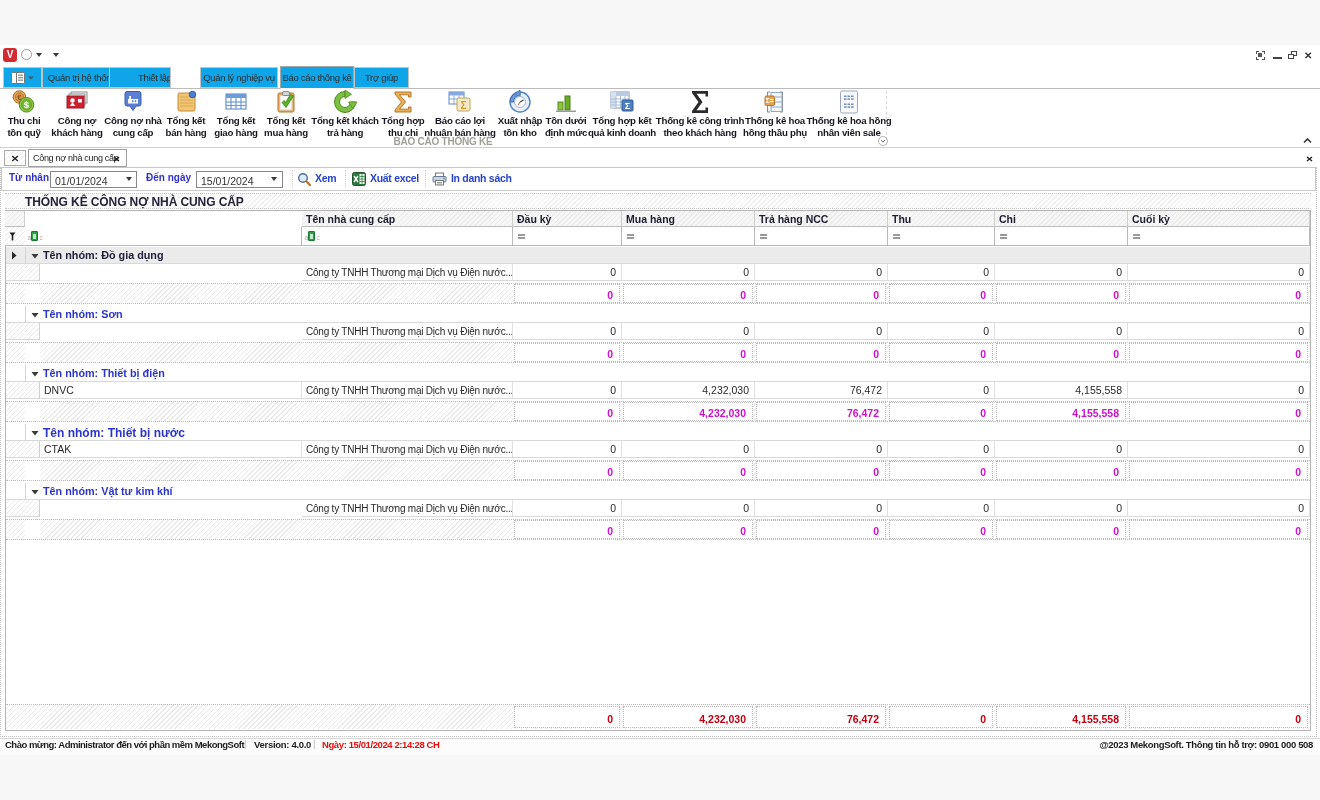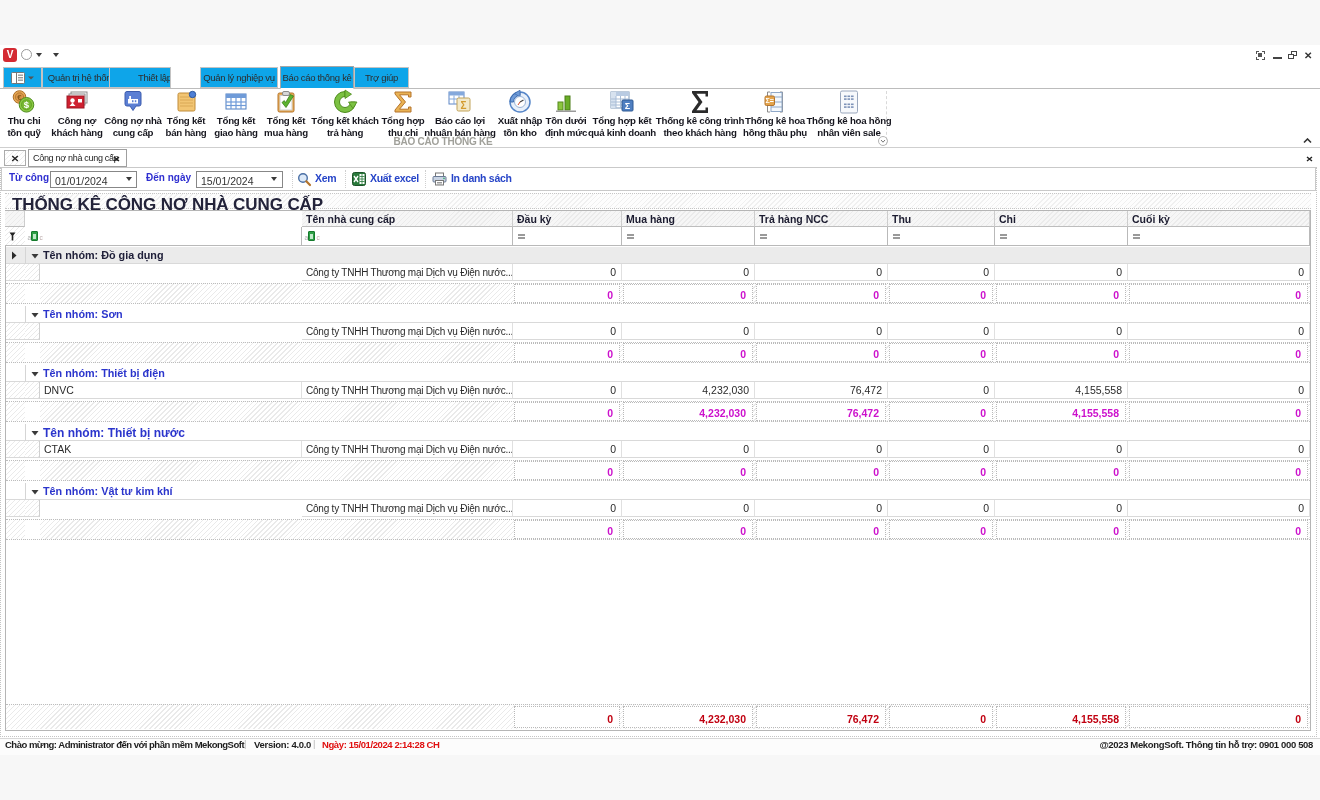--- a/index.html
+++ b/index.html
@@ -279,21 +279,21 @@
     </svg>
 <div class="abs" style="left:28px;top:149px;width:99px;height:18px;border:1px solid #9f9f9f;background:#fff;font-size:9px;letter-spacing:-0.3px;color:#222;line-height:17px;padding-left:4px;">Công nợ nhà cung cấp</div>
 <svg class="abs" style="left:113px;top:156px;" width="7" height="6" viewBox="0 0 7 6">
       <path d="M1 1 L6 5 M6 1 L1 5" stroke="#222" stroke-width="1.4"></path>
     </svg>
 <svg class="abs" style="left:1306px;top:156px;" width="7" height="6" viewBox="0 0 7 6">
       <path d="M1 1 L6 5 M6 1 L1 5" stroke="#222" stroke-width="1.4"></path>
     </svg>
 <div class="abs" style="left:0;top:167px;width:1317px;height:570px;border-left:1px dotted #c4c4c4;border-right:1px dotted #c4c4c4;border-bottom:1px dotted #c4c4c4;"></div>
 <div class="abs" style="left:1px;top:167px;width:1315px;height:24px;background:#fff;border:1px solid #c9c9c9;"></div>
-<div class="tlabel" style="left:9px;top:172px;">Từ công</div>
+<div class="tlabel" style="left:9px;top:172px;">Từ nhân</div>
 <div class="abs" style="left:50px;top:171px;width:87px;height:17px;border:1px solid #878787;background:#fff;font-size:10.5px;color:#333;padding:2.5px 0 0 4px;">01/01/2024</div>
 <div class="caret" style="left:126px;top:177px;"></div>
 <div class="tlabel" style="left:146px;top:172px;">Đến ngày</div>
 <div class="abs" style="left:196px;top:171px;width:87px;height:17px;border:1px solid #878787;background:#fff;font-size:10.5px;color:#333;padding:2.5px 0 0 4px;">15/01/2024</div>
 <div class="caret" style="left:271px;top:177px;"></div>
 <div class="abs" style="left:292px;top:170px;height:18px;border-left:1px dotted #cfcfcf;"></div>
 <div class="abs" style="left:297px;top:172px;"><svg width="15" height="15" viewBox="0 0 15 15">
 <circle cx="6" cy="6" r="4.3" fill="#dce9f8" stroke="#4a6fa5" stroke-width="1.4"></circle>
 <line x1="9.3" y1="9.3" x2="13" y2="13" stroke="#b5742c" stroke-width="2.2" stroke-linecap="round"></line>
       </svg></div>
@@ -315,21 +315,21 @@
 <div class="abs" style="left:432px;top:172px;"><svg width="15" height="14" viewBox="0 0 15 14">
 <rect x="3.5" y="1" width="8" height="3.5" fill="#fff" stroke="#777"></rect>
 <rect x="1" y="4.5" width="13" height="5.5" rx="1" fill="#c9d4e4" stroke="#6a7a95"></rect>
 <circle cx="12" cy="6.3" r="0.9" fill="#4a7"></circle>
 <rect x="3.5" y="8.5" width="8" height="4.5" fill="#fff" stroke="#777"></rect>
 <line x1="5" y1="10.5" x2="10" y2="10.5" stroke="#999"></line>
         <line x1="5" y1="12" x2="10" y2="12" stroke="#999"></line>
       </svg></div>
 <div class="tbtnlb" style="left:451px;top:172px;">In danh sách</div>
 <div class="abs hatcht" style="left:5px;top:193px;width:1306px;height:16px;border-top:1px dotted #c6c6c6;border-bottom:1px dotted #c6c6c6;"></div>
-<div class="abs" style="left:12px;top:195px;font-size:17px;letter-spacing:-0.1px;font-weight:bold;color:#23233a;">THỐNG KÊ CÔNG NỢ NHÀ CUNG CẤP</div>
+<div class="abs" style="left:25px;top:195px;font-size:12px;letter-spacing:-0.1px;font-weight:bold;color:#23233a;">THỐNG KÊ CÔNG NỢ NHÀ CUNG CẤP</div>
 <div class="abs" style="left:5px;top:210px;width:1306px;height:521px;border:1px solid #b5b5b5;background:#fff;"></div>
 <div class="cell hatchh" style="left:5px;top:211px;width:20px;height:16px;border-right:1px solid #cdcdcd;border-bottom:1px solid #bdbdbd;font-weight:bold;color:#1c1c30;padding:2px 0 0 4px;"></div>
 <div class="cell hatchh" style="left:302px;top:211px;width:211px;height:16px;border-right:1px solid #cdcdcd;border-bottom:1px solid #bdbdbd;font-weight:bold;color:#1c1c30;padding:2px 0 0 4px;">Tên nhà cung cấp</div>
 <div class="cell hatchh" style="left:513px;top:211px;width:109px;height:16px;border-right:1px solid #cdcdcd;border-bottom:1px solid #bdbdbd;font-weight:bold;color:#1c1c30;padding:2px 0 0 4px;">Đầu kỳ</div>
 <div class="cell hatchh" style="left:622px;top:211px;width:133px;height:16px;border-right:1px solid #cdcdcd;border-bottom:1px solid #bdbdbd;font-weight:bold;color:#1c1c30;padding:2px 0 0 4px;">Mua hàng</div>
 <div class="cell hatchh" style="left:755px;top:211px;width:133px;height:16px;border-right:1px solid #cdcdcd;border-bottom:1px solid #bdbdbd;font-weight:bold;color:#1c1c30;padding:2px 0 0 4px;">Trả hàng NCC</div>
 <div class="cell hatchh" style="left:888px;top:211px;width:107px;height:16px;border-right:1px solid #cdcdcd;border-bottom:1px solid #bdbdbd;font-weight:bold;color:#1c1c30;padding:2px 0 0 4px;">Thu</div>
 <div class="cell hatchh" style="left:995px;top:211px;width:133px;height:16px;border-right:1px solid #cdcdcd;border-bottom:1px solid #bdbdbd;font-weight:bold;color:#1c1c30;padding:2px 0 0 4px;">Chi</div>
 <div class="cell hatchh" style="left:1128px;top:211px;width:182px;height:16px;border-right:1px solid #cdcdcd;border-bottom:1px solid #bdbdbd;font-weight:bold;color:#1c1c30;padding:2px 0 0 4px;">Cuối kỳ</div>
 <div class="cell" style="left:5px;top:227px;width:20px;height:19px;border-right:1px solid #b9b9b9;border-bottom:1px solid #b9b9b9;background:#fff;"></div>

